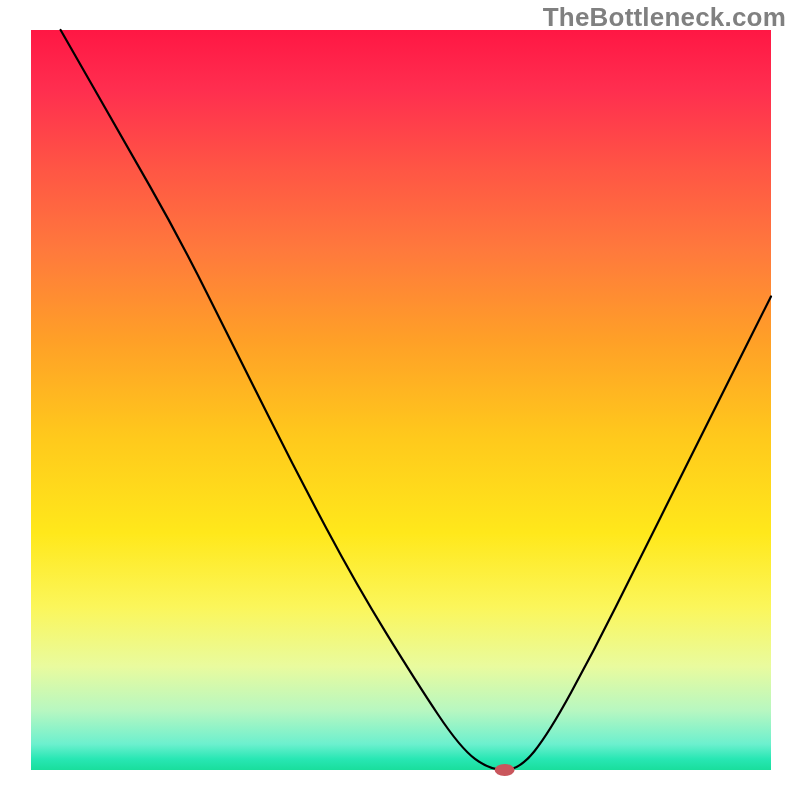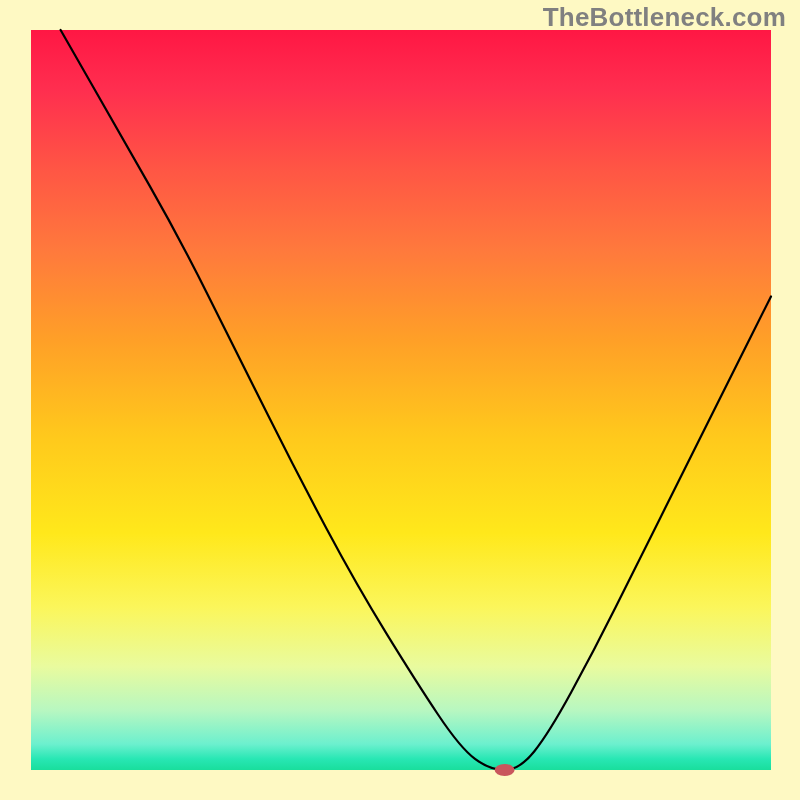--- a/index.html
+++ b/index.html
@@ -10,21 +10,21 @@
     background: #000;
     overflow: hidden;
     font-family: Arial, Helvetica, sans-serif;
   }
   .frame {
     position: absolute;
     left: 0;
     top: 0;
     width: 800px;
     height: 800px;
-    background: #fef9c3;
+    background: #ffffff;
   }
   .watermark {
     position: absolute;
     top: 2px;
     right: 14px;
     color: #808080;
     font-size: 26px;
     font-weight: bold;
     letter-spacing: 0.2px;
     z-index: 3;

